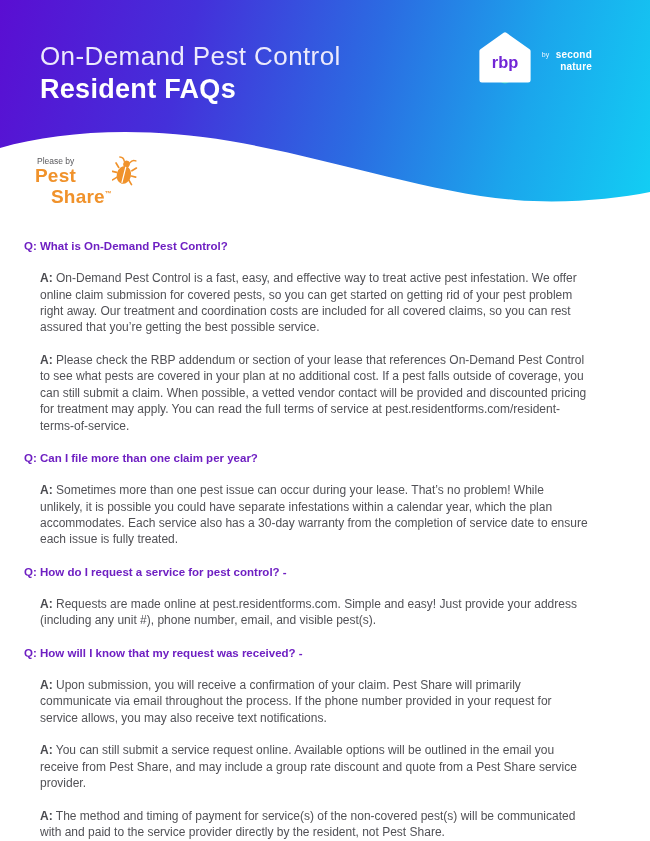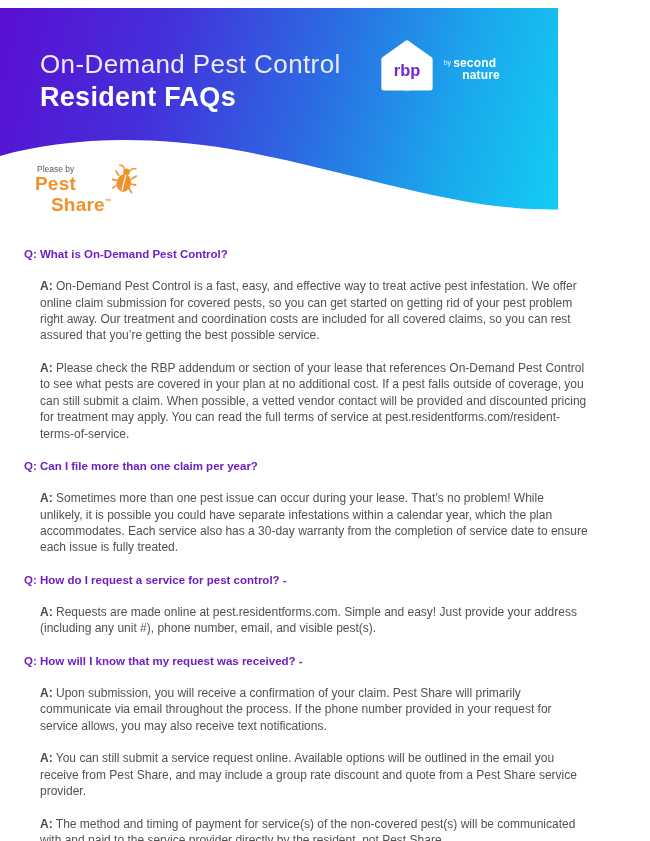--- a/index.html
+++ b/index.html
@@ -10,30 +10,29 @@
   body {
     width: 650px;
     height: 841px;
     font-family: "Liberation Sans", sans-serif;
     overflow: hidden;
   }
 
   
   .header {
     position: relative;
-    width: 558px;
+    width: 650px;
     height: 230px;
     background: linear-gradient(105deg,
       var(--grad_purple, #5a0ed2) 0%,
       #4430da 28%,
       #2b6ce2 55%,
       #1ba6ec 78%,
       var(--grad_cyan, #12d0f4) 100%);
     overflow: hidden;
-    margin-top: 8px;
   }
   .header .wave {
     position: absolute;
     left: 0;
     bottom: 0;
     width: 650px;
     height: 110px;
     display: block;
   }
   .titles {
@@ -69,24 +68,25 @@
   .sn-text { display: flex; align-items: flex-start; }
   .sn-by {
     font-size: 7px;
     color: #eaf6ff;
     margin-top: 9px;
     margin-right: 2px;
   }
   .sn-words {
     color: #ffffff;
     font-weight: 700;
-    font-size: 12px;
+    font-size: 10px;
     line-height: 12px;
     letter-spacing: 0.2px;
     margin-top: 7px;
+    text-align: right;
   }
   .sn-words .w2 { margin-left: 9px; }
 
   
   .pestshare {
     position: absolute;
     left: 35px;
     top: 156px;
     width: 120px;
   }

